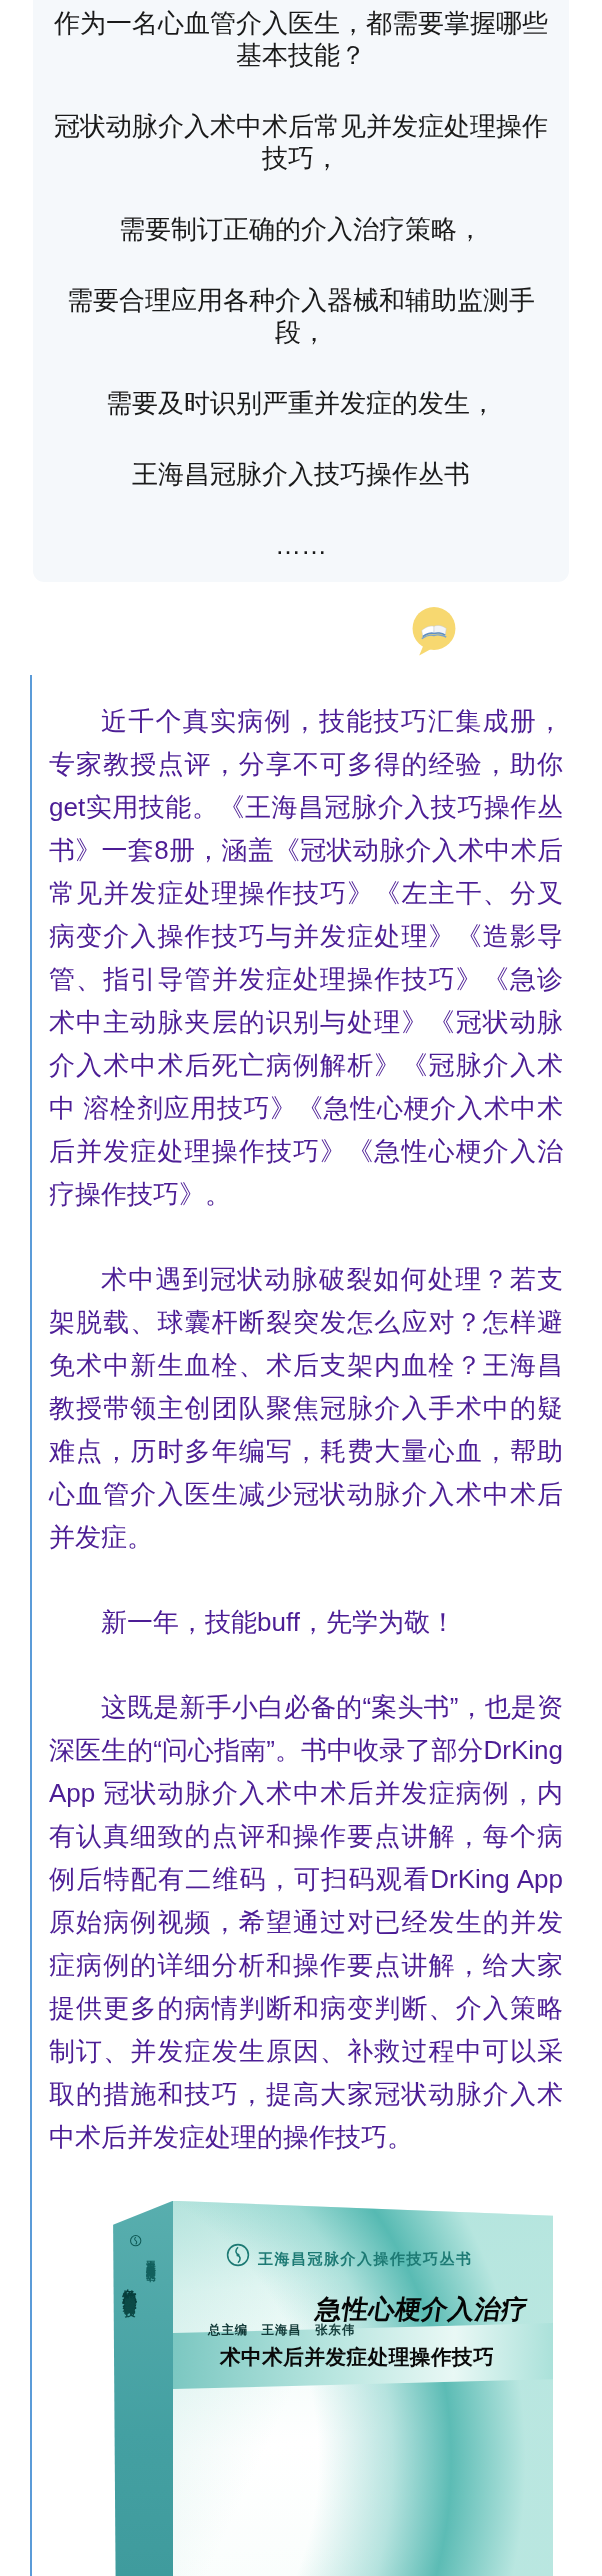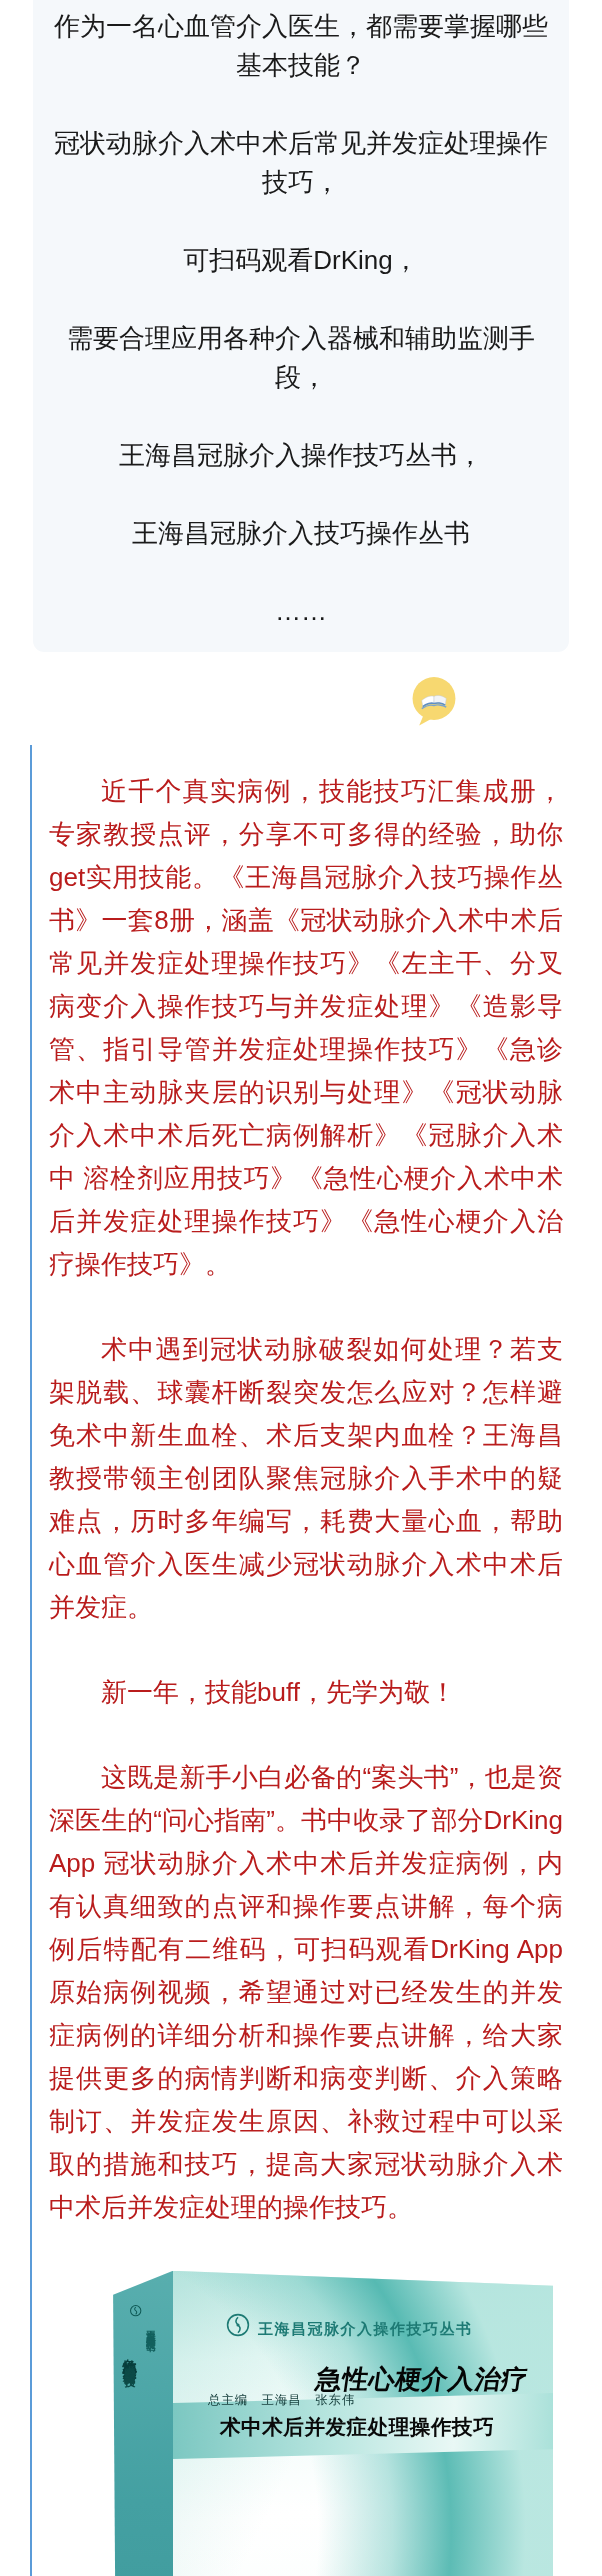--- a/index.html
+++ b/index.html
@@ -10,40 +10,40 @@
   }
   
   .intro-card{
     margin:0 33px;width:536px;box-sizing:border-box;
     background:#f5f8fb;
     border-radius:0 0 11.3px 11.3px;
     padding:7.2px 11.3px 20.6px;
   }
   .intro-card p{
     margin:0 0 39px;
-    font-size:26px;line-height:39px;
+    font-size:26px;line-height:32px;
     text-align:center;color:#1a1a1a;font-weight:400;
   }
   .intro-card p:last-child{margin-bottom:0;}
   
   .divider-icon{
     display:block;
     margin:25px 0 19px 411px;
     width:46px;height:49px;
   }
   
   .quote{
     margin:0 40px 0 30px;
     border-left:2.6px solid #5b9bd8;
     padding:25px 0 5.2px 17px;
   }
   .quote p{
     margin:0 0 42px;
     font-size:26px;line-height:43px;
-    text-indent:2em;text-align:justify;color:#b91c1c;
+    text-indent:2em;text-align:justify;color:#4c1d95;
   }
   
   .book{
     position:relative;width:443px;height:577px;
     margin:16.5px 0 0 62px;
   }
   .book .spine{
     position:absolute;inset:0;
     clip-path:polygon(2.1px 24px,62px 0px,62px 568px,5.7px 534px);
     background:linear-gradient(180deg,#58aeae 0%,#44a0a2 40%,#389496 100%);
@@ -57,42 +57,42 @@
       linear-gradient(175deg,#c4eae5 0%,#ebfaf7 16%,#ffffff 42%,#f1fbf8 100%);
   }
   .front > div{position:absolute;white-space:nowrap;}
   .cover-band{
     top:127px;left:57px;width:397px;height:56px;
     background:linear-gradient(93deg,#79c6c0 0%,#b9e6e0 42%,#e9f8f5 72%,#a2ded6 100%);
     transform:rotate(-1.5deg);
   }
   .cover-logo{position:absolute;left:114px;top:41px;width:26px;height:26px;}
   .cover-series{left:147px;top:49px;font-size:15px;font-weight:700;color:#1d7a74;letter-spacing:1.5px;}
-  .cover-chief{left:97px;top:121px;font-size:12.4px;font-weight:400;color:#143c3a;letter-spacing:1px;}
+  .cover-chief{left:97px;top:121px;font-size:12.4px;font-weight:700;color:#143c3a;letter-spacing:1px;}
   .cover-title-main{left:205px;top:91px;font-size:26px;font-weight:900;color:#050505;letter-spacing:0.5px;transform:skewX(-8deg);}
   .cover-title-sub{left:109px;top:142px;font-size:20.6px;font-weight:900;color:#0a0a0a;letter-spacing:0.5px;}
   .spine > *{position:absolute;}
   .v{writing-mode:vertical-rl;text-orientation:upright;white-space:nowrap;}
   .spine-logo{left:17.5px;top:33px;width:13.4px;height:13.4px;}
   .spine-series{left:33px;top:52px;font-size:9.3px;color:#13605e;font-weight:600;letter-spacing:1px;}
   .spine-main{left:10.3px;top:77px;}
   .spine-main .t1{font-size:14px;font-weight:900;color:#083f3d;letter-spacing:1px;}
   .spine-main .t2{font-size:10.8px;font-weight:800;color:#0d4a47;letter-spacing:1px;}
 </style>
 </head>
 <body>
 
 <div>
 
   <div class="intro-card">
     <p>作为一名心血管介入医生，都需要掌握哪些基本技能？</p>
     <p>冠状动脉介入术中术后常见并发症处理操作技巧，</p>
-    <p>可扫码观看DrKing，</p>
+    <p>需要制订正确的介入治疗策略，</p>
     <p>需要合理应用各种介入器械和辅助监测手段，</p>
-    <p>王海昌冠脉介入操作技巧丛书，</p>
+    <p>需要及时识别严重并发症的发生，</p>
     <p>王海昌冠脉介入技巧操作丛书</p>
     <p>……</p>
   </div>
 
   <svg class="divider-icon" viewBox="0 0 90 96" aria-hidden="true">
     <circle cx="45" cy="42" r="42" fill="#f7d870"></circle>
     <path d="M24 76 L16 95 L40 82 Z" fill="#f7d870"></path>
     <path d="M21 46 C30 38 40 36 45 38 L45 52 C40 50 30 52 23 58 Z" fill="#ffffff" stroke="#c3ccd8" stroke-width="1"></path>
     <path d="M69 42 C60 35 50 35 45 38 L45 52 C50 50 60 50 67 55 Z" fill="#f2f4f7" stroke="#c3ccd8" stroke-width="1"></path>
     <path d="M23 58 C30 52 40 50 45 52 C50 50 60 50 67 55" stroke="#5f8fc4" stroke-width="3" fill="none"></path>

